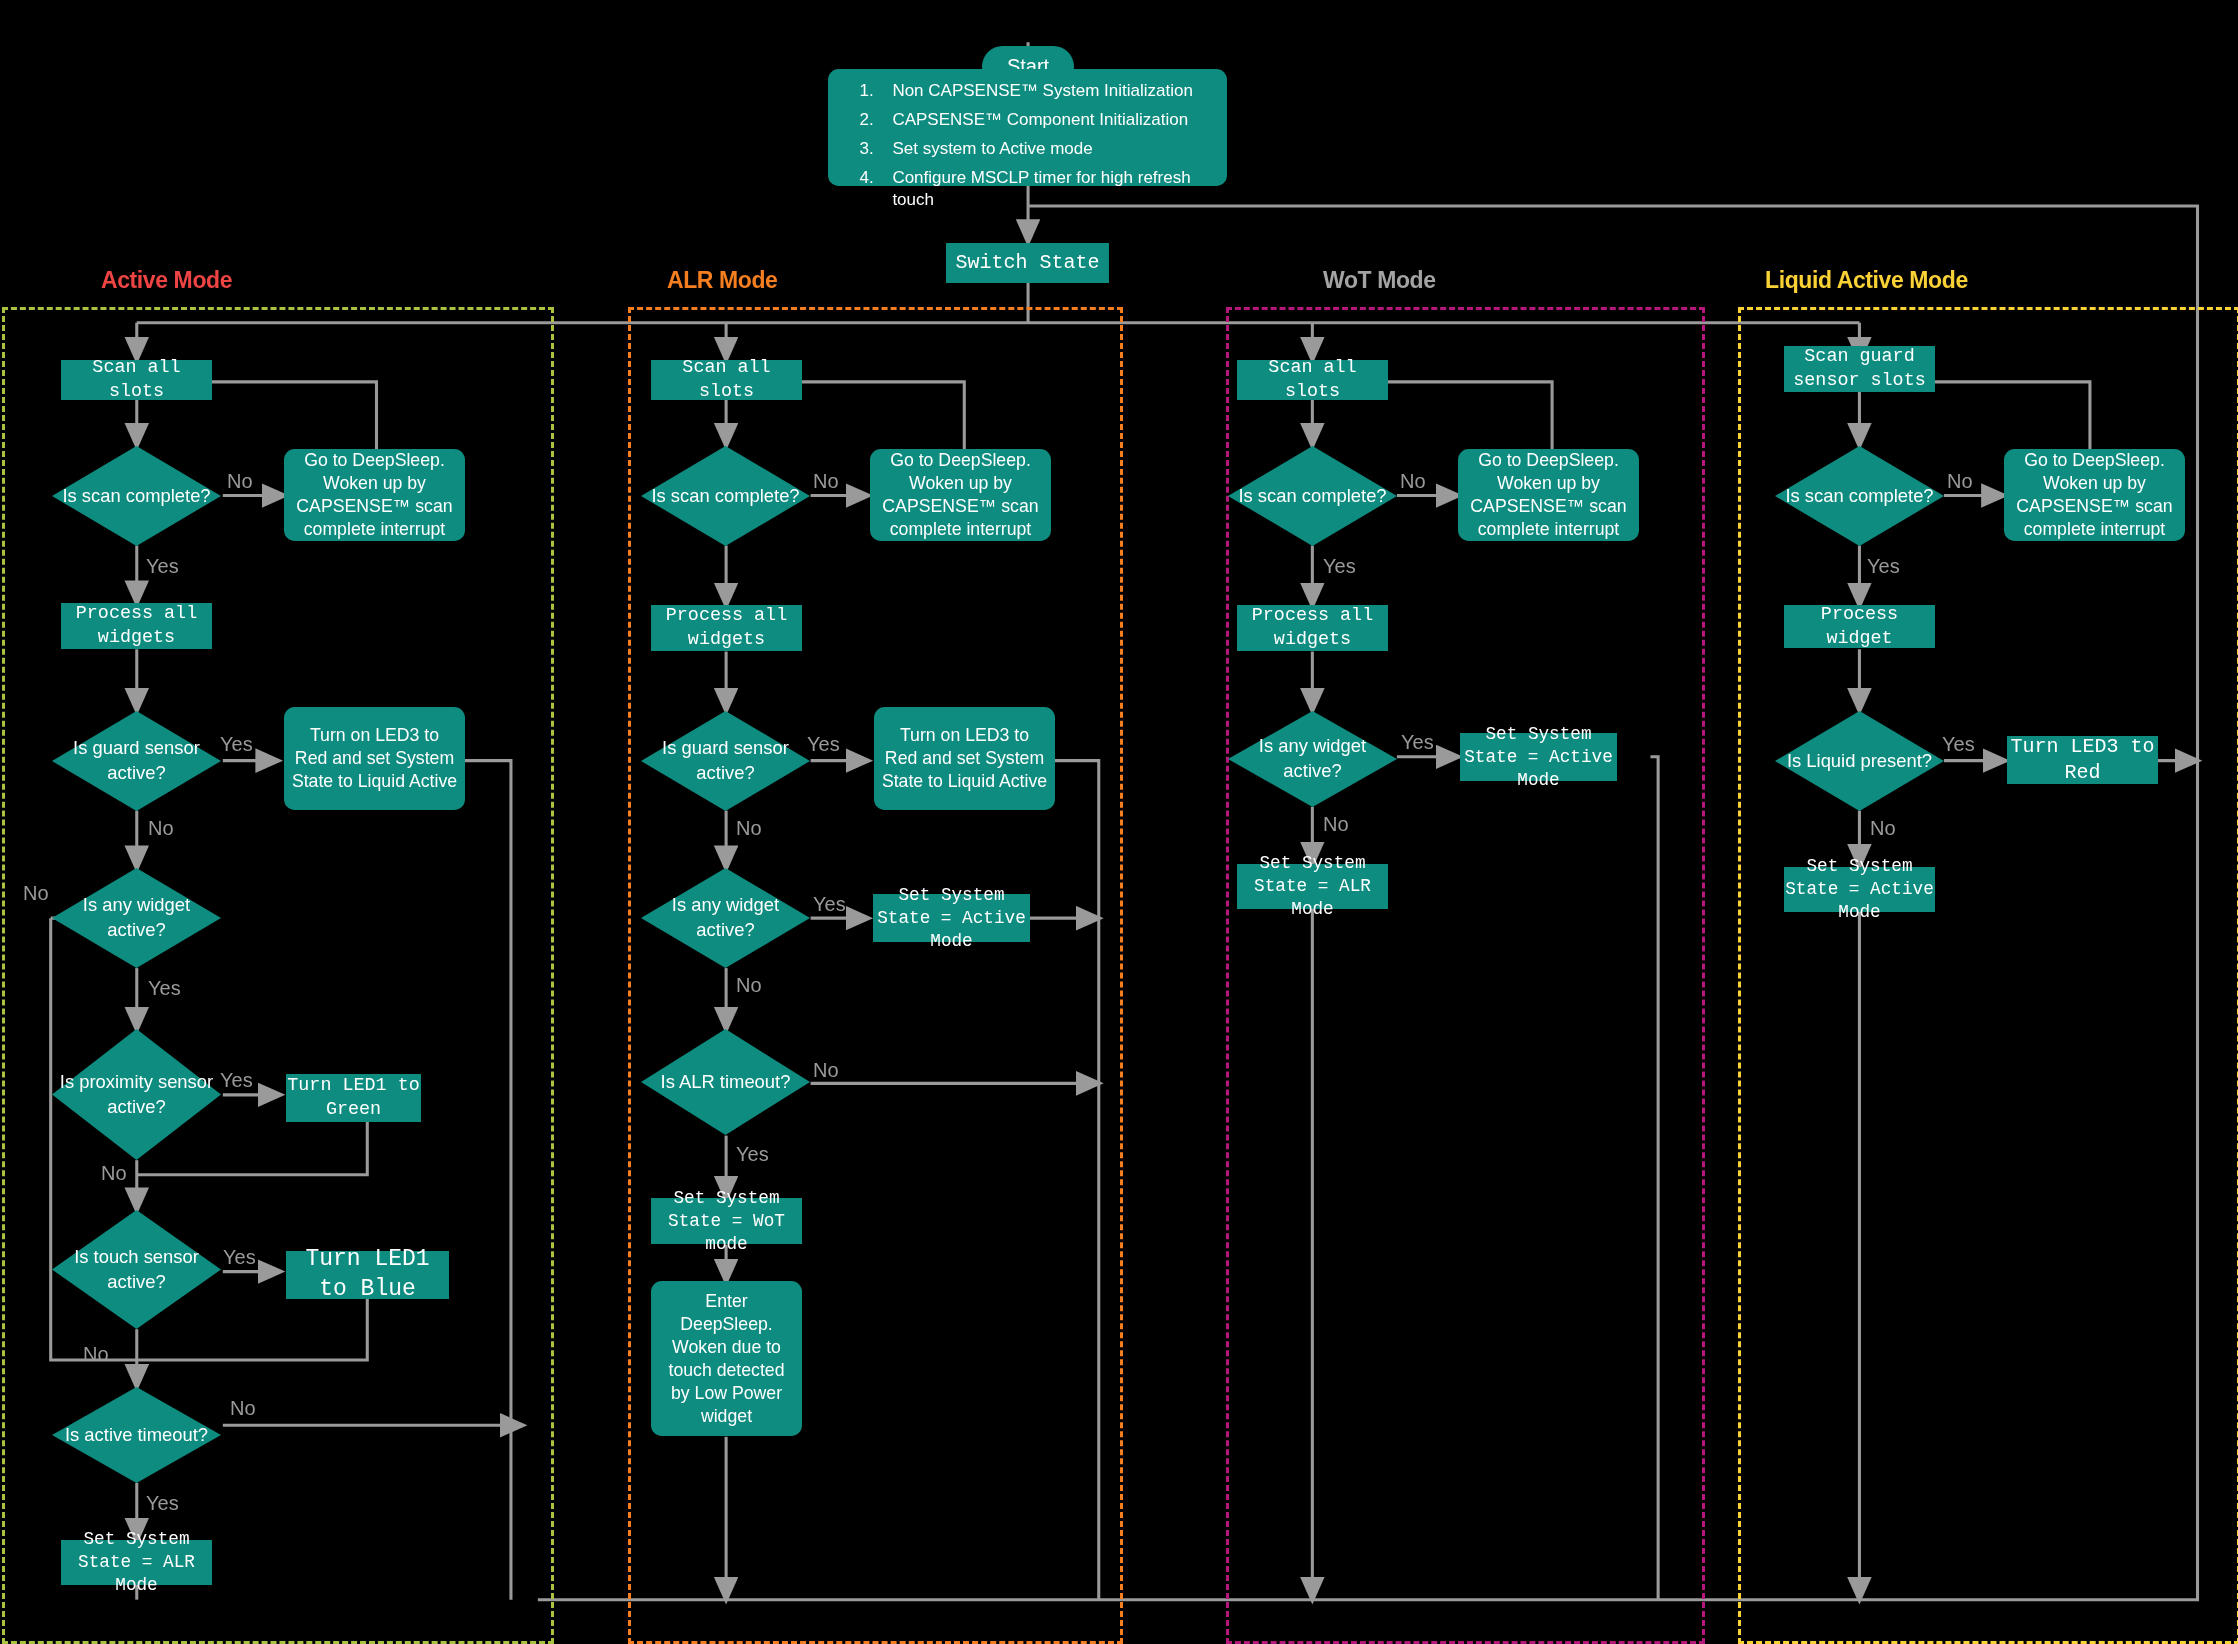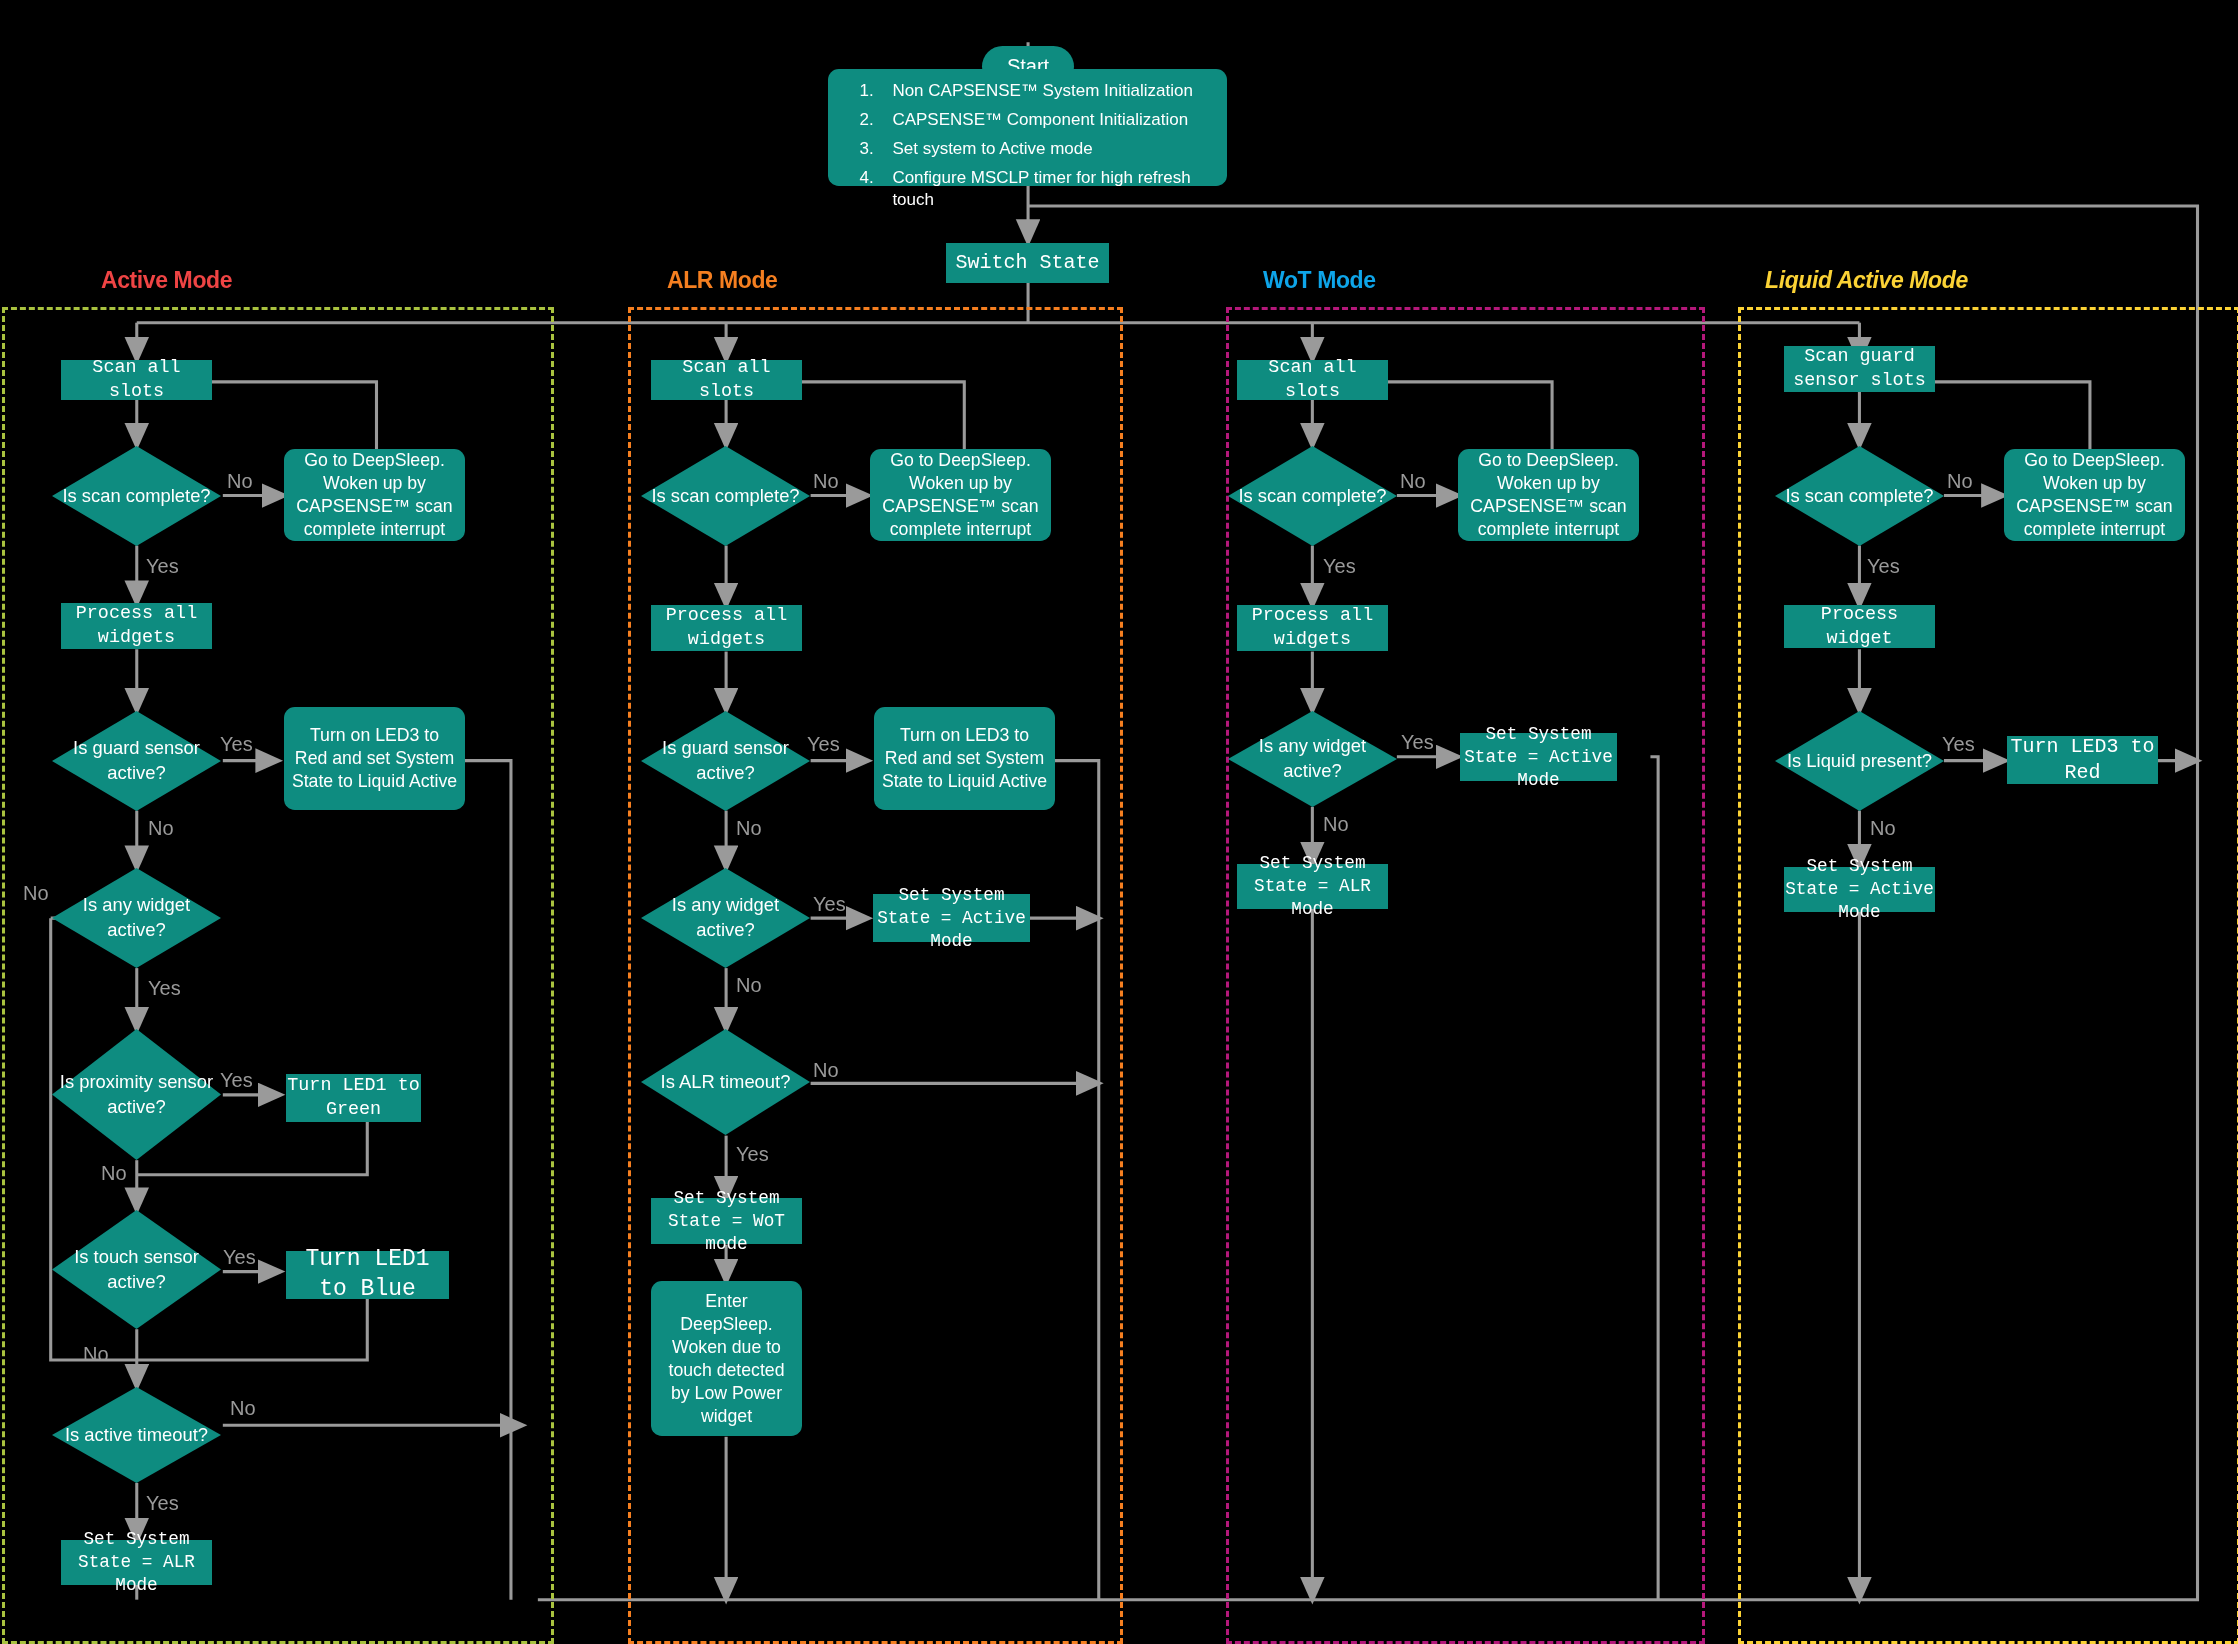--- a/index.html
+++ b/index.html
@@ -135,22 +135,22 @@
       <li>CAPSENSE™ Component Initialization</li>
       <li>Set system to Active mode</li>
       <li>Configure MSCLP timer for high refresh touch</li>
     </ol>
   </div>
 
   <div class="node proc" style="left:946px;top:243px;width:163px;height:40px;font-size:20px;">Switch State</div>
 
   <div class="modetitle" style="left:101px;top:267px;color:#ef4444;">Active Mode</div>
   <div class="modetitle" style="left:667px;top:267px;color:#f57f20;">ALR Mode</div>
-  <div class="modetitle" style="left:1263px;top:267px;color:#0ea5e9;">WoT Mode</div>
-  <div class="modetitle" style="left:1765px;top:267px;color:#fbd235;font-style:italic;">Liquid Active Mode</div>
+  <div class="modetitle" style="left:1323px;top:267px;color:#a3a3a3;">WoT Mode</div>
+  <div class="modetitle" style="left:1765px;top:267px;color:#fbd235;">Liquid Active Mode</div>
 
   <div class="node proc" style="left:61px;top:360px;width:151px;height:40px;font-size:18.4px;">Scan all slots</div>
 
   <div class="dec" style="left:52px;top:446px;width:169px;height:100px;">
     <div class="dshape"></div>
     <div class="dtext" style="font-size:18.4px;">Is scan complete?</div>
   </div>
   <div class="elabel" style="left:227px;top:470px;font-size:20px;">No</div>
   <div class="elabel" style="left:146px;top:555px;font-size:20px;">Yes</div>
 

